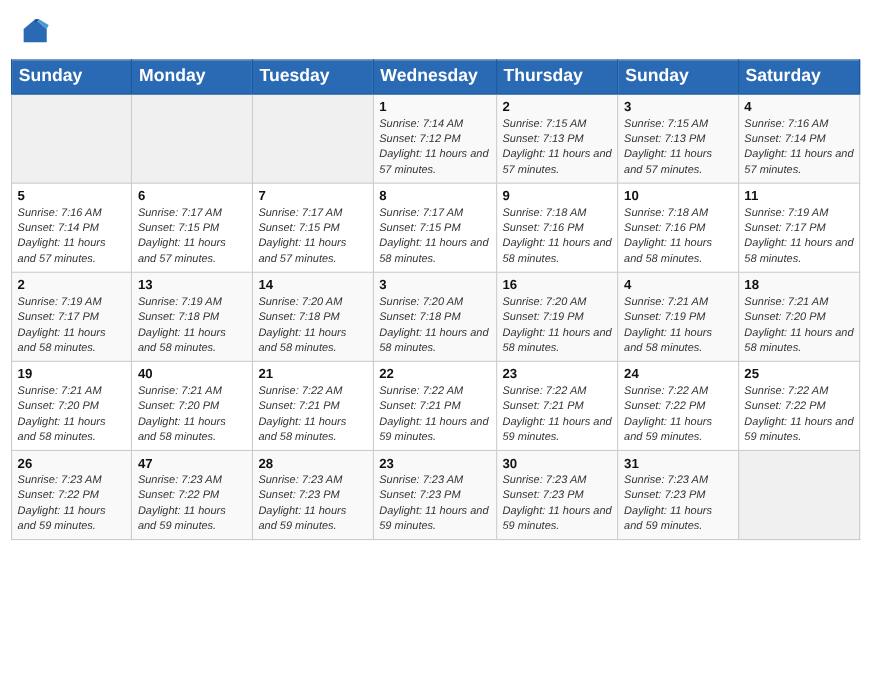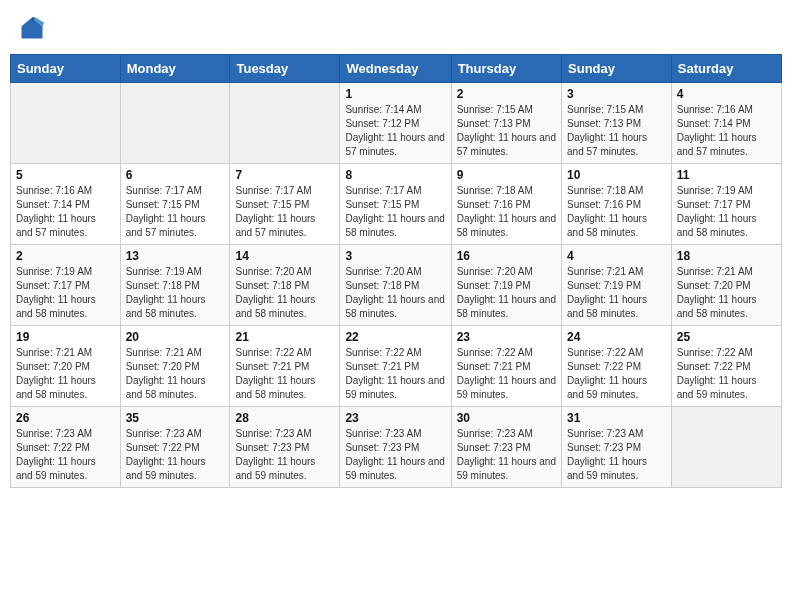--- a/index.html
+++ b/index.html
@@ -57,21 +57,21 @@
     .calendar {
       width: 100%;
       border-collapse: collapse;
       font-size: 11px;
     }
     .calendar thead tr th {
       background-color: #2a6ab5;
       color: #fff;
       text-align: left;
       padding: 6px 6px;
-      font-size: 13px;
+      font-size: 16px;
       font-weight: bold;
       border: 1px solid #1a5a9a;
     }
     .calendar tbody tr td {
       vertical-align: top;
       border: 1px solid #ccc;
       padding: 4px 5px;
       width: 113px;
       min-height: 70px;
       background: #fff;
@@ -85,20 +85,21 @@
     .day-number {
       font-weight: bold;
       font-size: 12px;
       margin-bottom: 2px;
       color: #111;
     }
     .day-info {
       font-size: 10px;
       color: #333;
       line-height: 1.4;
+      font-style: italic;
     }
   </style>
 </head>
 <body>
 
 <div class="header">
   <div class="logo">
     <svg class="logo-icon" viewBox="0 0 32 32">
       <polygon points="16,4 28,14 28,28 4,28 4,14" fill="#2a6ab5"></polygon>
       <polygon points="20,4 30,10 28,14 16,4" fill="#4a9ad4"></polygon>
@@ -208,21 +209,21 @@
           <div class="day-number">18</div>
           <div class="day-info">Sunrise: 7:21 AM<br>Sunset: 7:20 PM<br>Daylight: 11 hours and 58 minutes.</div>
         </td>
       </tr>
       <tr>
         <td>
           <div class="day-number">19</div>
           <div class="day-info">Sunrise: 7:21 AM<br>Sunset: 7:20 PM<br>Daylight: 11 hours and 58 minutes.</div>
         </td>
         <td>
-          <div class="day-number">20</div>
+          <div class="day-number">40</div>
           <div class="day-info">Sunrise: 7:21 AM<br>Sunset: 7:20 PM<br>Daylight: 11 hours and 58 minutes.</div>
         </td>
         <td>
           <div class="day-number">21</div>
           <div class="day-info">Sunrise: 7:22 AM<br>Sunset: 7:21 PM<br>Daylight: 11 hours and 58 minutes.</div>
         </td>
         <td>
           <div class="day-number">22</div>
           <div class="day-info">Sunrise: 7:22 AM<br>Sunset: 7:21 PM<br>Daylight: 11 hours and 59 minutes.</div>
         </td>
@@ -238,21 +239,21 @@
           <div class="day-number">25</div>
           <div class="day-info">Sunrise: 7:22 AM<br>Sunset: 7:22 PM<br>Daylight: 11 hours and 59 minutes.</div>
         </td>
       </tr>
       <tr>
         <td>
           <div class="day-number">26</div>
           <div class="day-info">Sunrise: 7:23 AM<br>Sunset: 7:22 PM<br>Daylight: 11 hours and 59 minutes.</div>
         </td>
         <td>
-          <div class="day-number">35</div>
+          <div class="day-number">47</div>
           <div class="day-info">Sunrise: 7:23 AM<br>Sunset: 7:22 PM<br>Daylight: 11 hours and 59 minutes.</div>
         </td>
         <td>
           <div class="day-number">28</div>
           <div class="day-info">Sunrise: 7:23 AM<br>Sunset: 7:23 PM<br>Daylight: 11 hours and 59 minutes.</div>
         </td>
         <td>
           <div class="day-number">23</div>
           <div class="day-info">Sunrise: 7:23 AM<br>Sunset: 7:23 PM<br>Daylight: 11 hours and 59 minutes.</div>
         </td>

